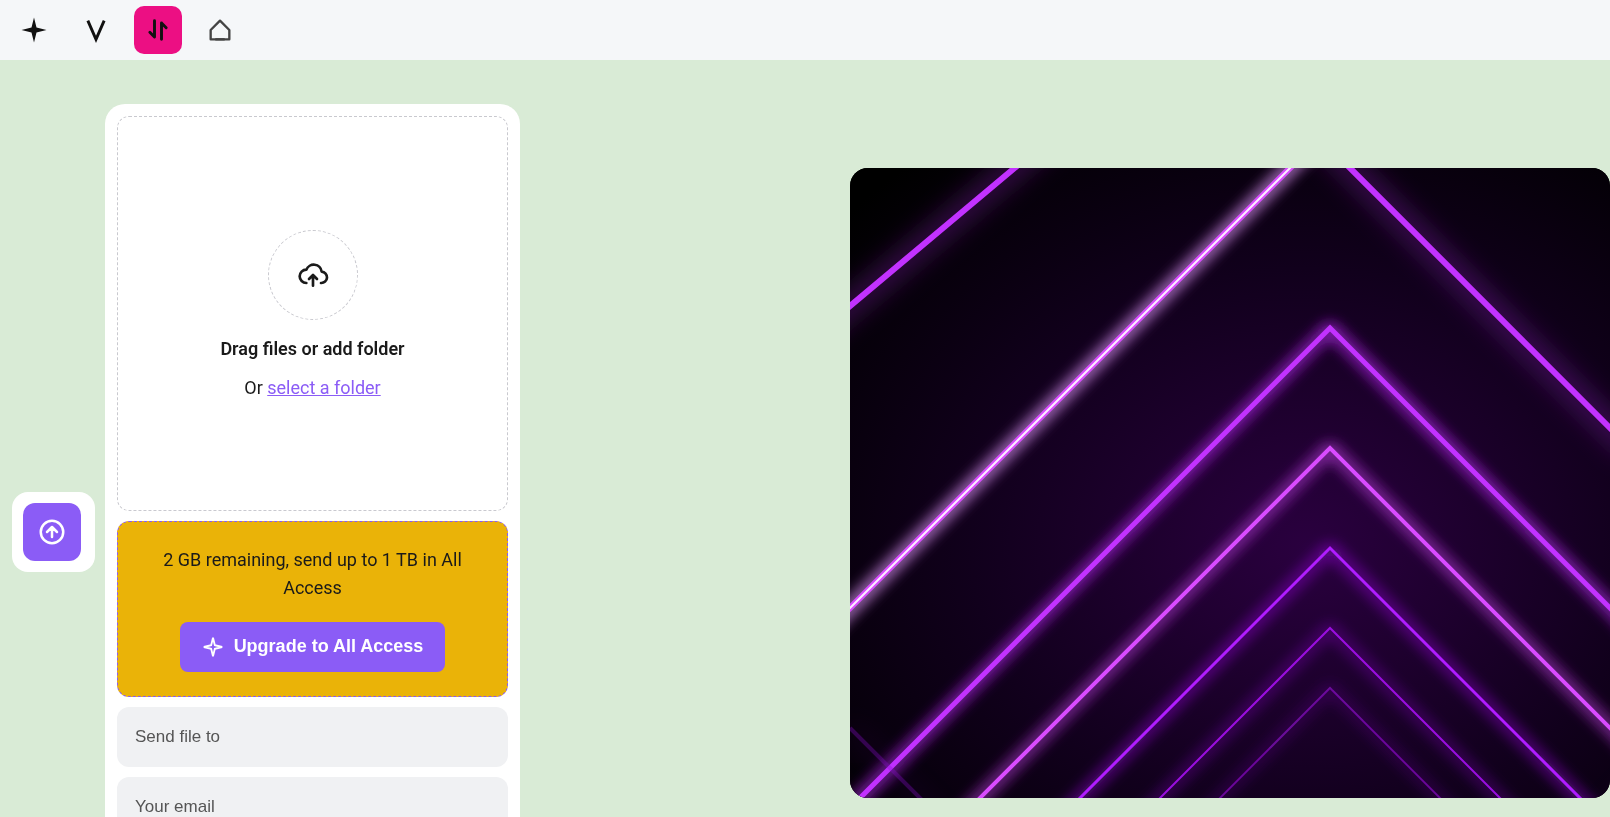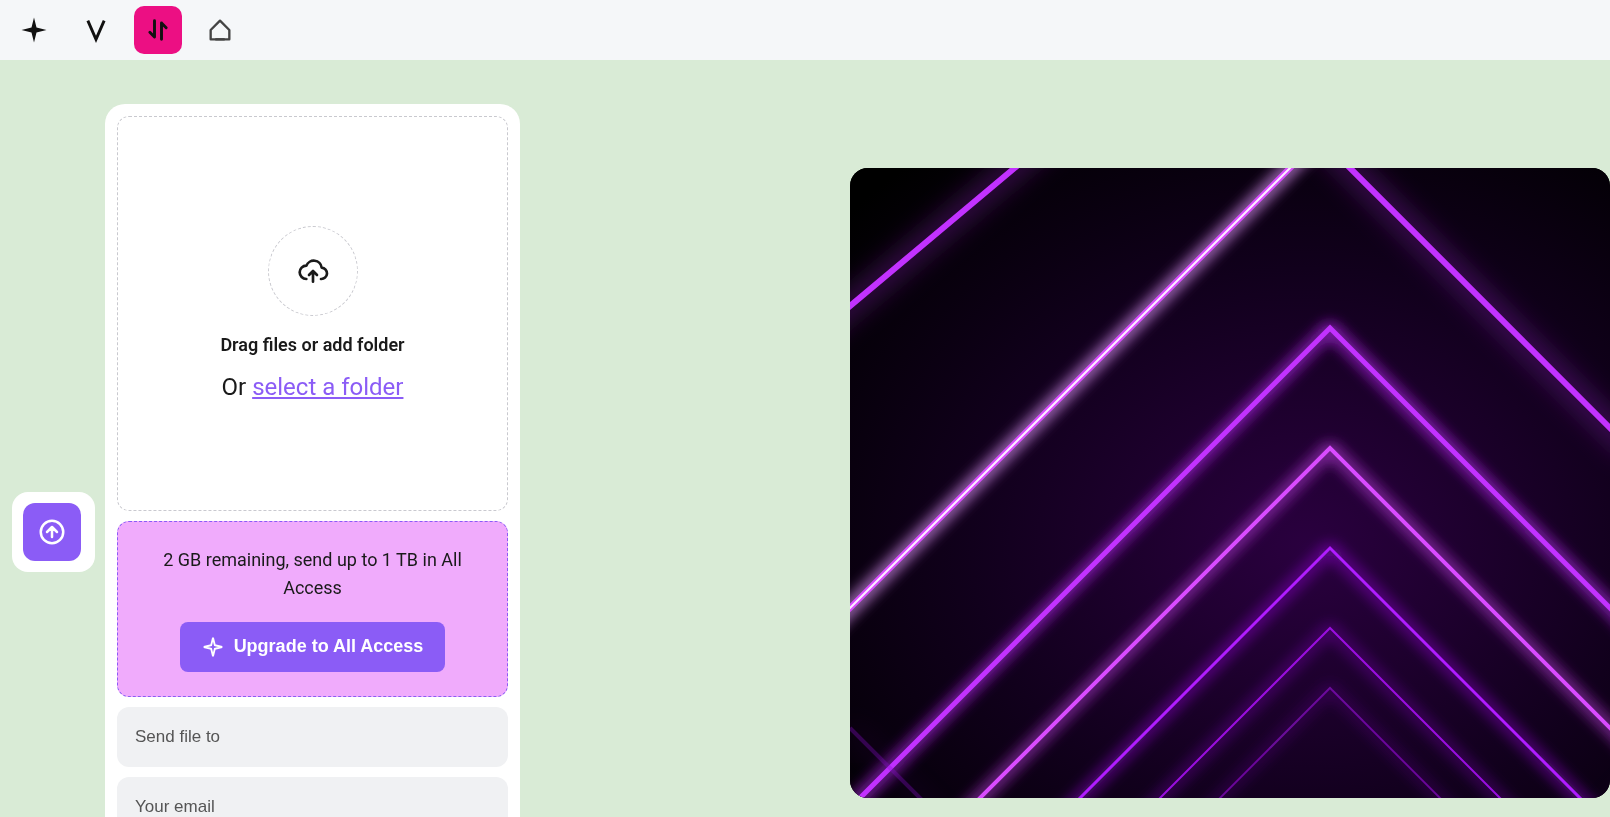--- a/index.html
+++ b/index.html
@@ -72,31 +72,31 @@
   display: flex;
   align-items: center;
   justify-content: center;
 }
 .dropzone-title {
   font-size: 18px;
   font-weight: 600;
   color: #1a1a1a;
 }
 .dropzone-subtitle {
-  font-size: 24px;
+  font-size: 18px;
   color: #1a1a1a;
 }
 .dropzone-subtitle a {
   color: #8b5cf6;
   text-decoration: underline;
   cursor: pointer;
 }
 .upgrade-box {
   border: 1px dashed #8b5cf6;
-  background: #f0abfc;
+  background: #eab308;
   border-radius: 12px;
   padding: 24px 20px;
   display: flex;
   flex-direction: column;
   align-items: center;
   gap: 20px;
 }
 .upgrade-text {
   text-align: center;
   font-size: 18px;

